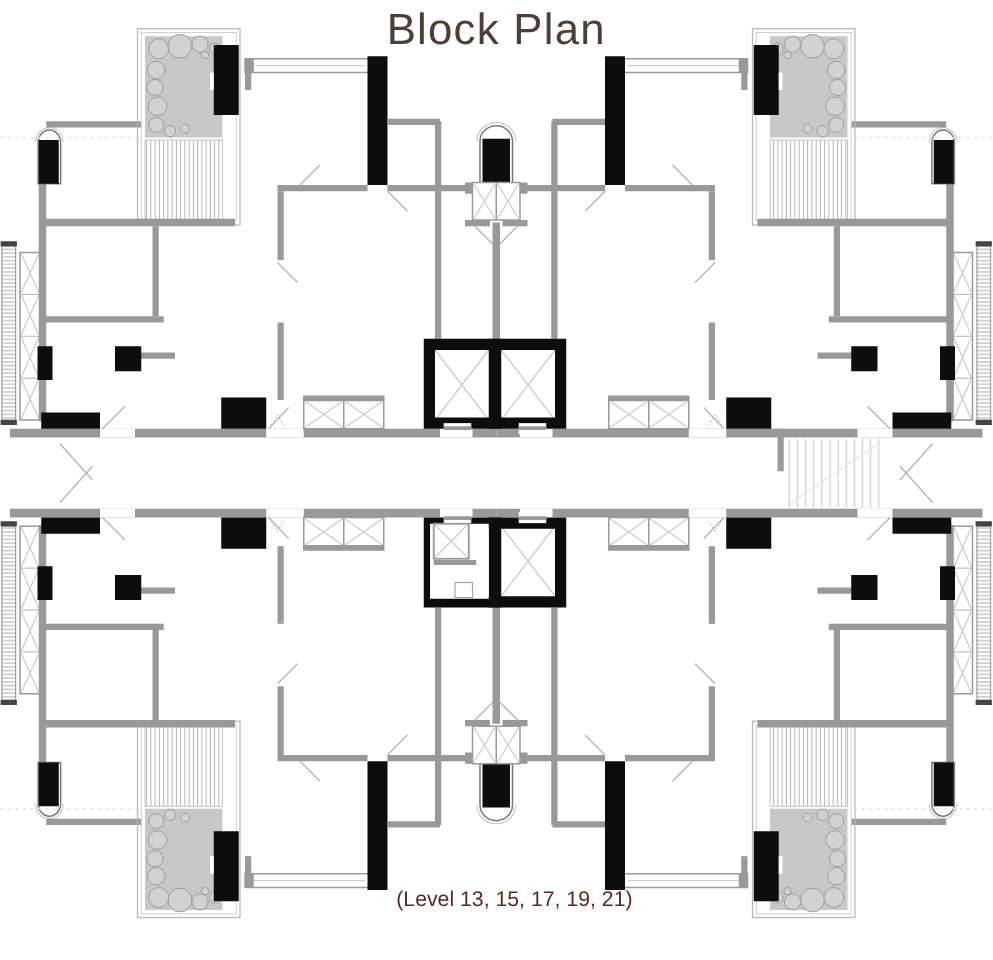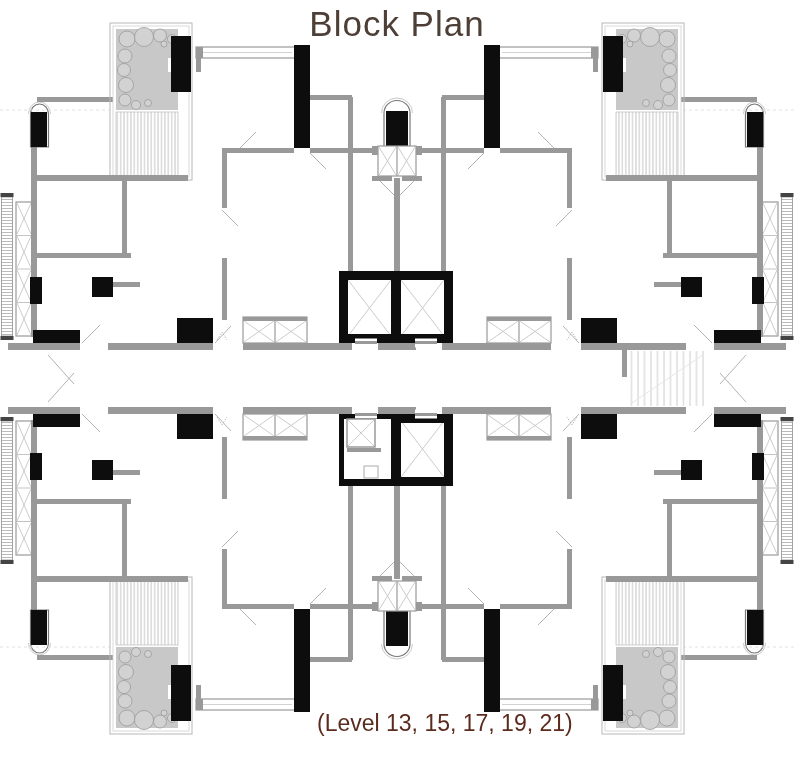--- a/index.html
+++ b/index.html
@@ -9,21 +9,21 @@
     --detail-line:#cccccc; --background:#ffffff;
   }
   html,body{margin:0;padding:0;background:#fff;}
   #stage{position:relative;width:794px;height:768px;background:var(--background);
          font-family:"Liberation Sans", sans-serif;overflow:hidden;}
   #plan-svg{position:absolute;left:0;top:0;}
   .title{position:absolute;left:0;top:4px;width:794px;text-align:center;
          font-size:35px;font-weight:300;letter-spacing:1px;color:var(--title-text);}
   .footer{position:absolute;left:317px;top:704px;color:var(--footer-text);}
   .footer .b1{font-size:17px;font-weight:bold;margin-bottom:6px;}
-  .footer .lv{font-size:23px;font-weight:normal;margin-top:6px;}
+  .footer .lv{font-size:17px;font-weight:normal;margin-top:6px;}
   
   .w{fill:var(--wall-gray);}
   .b{fill:var(--wall-black);}
   .garden{fill:var(--garden-fill);}
   .tree{fill:#d2d2d2;stroke:#9b9b9b;stroke-width:0.8;}
   .frame{fill:none;stroke:#b8b8b8;stroke-width:1;}
   .frame2{fill:none;stroke:#d0d0d0;stroke-width:0.8;}
   .xbox{fill:#ffffff;stroke:#9a9a9a;stroke-width:1.2;}
   .xline{stroke:var(--detail-line);stroke-width:1;fill:none;}
   .xdiv{stroke:#9a9a9a;stroke-width:1.2;}

